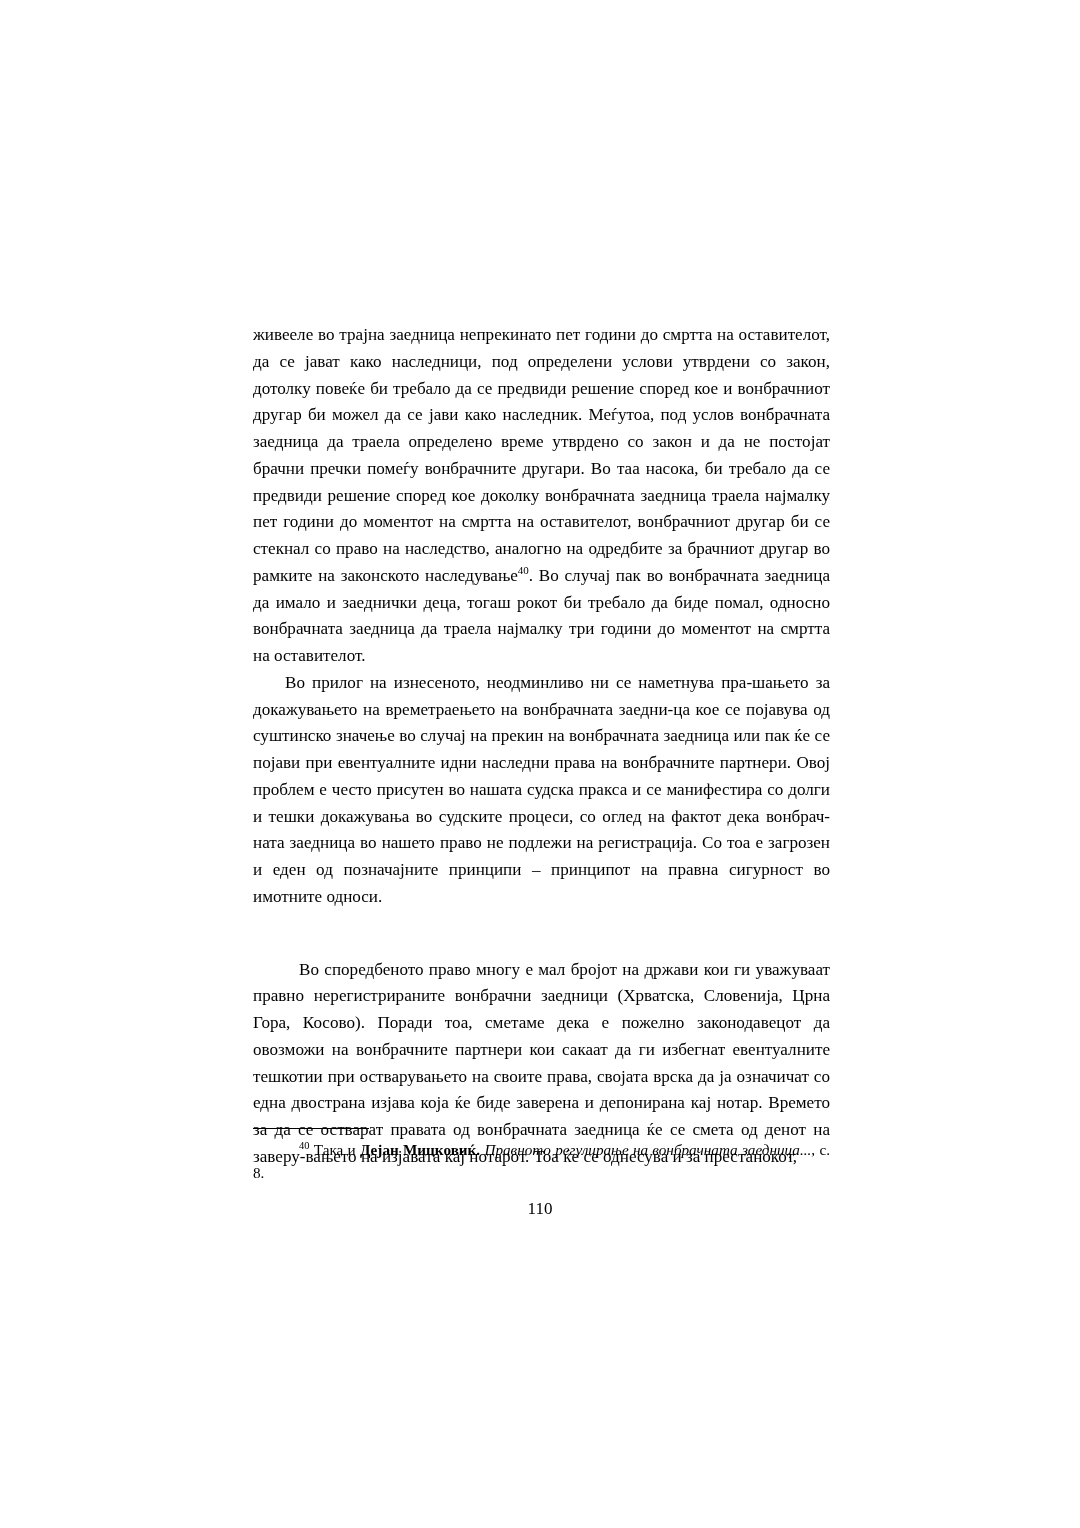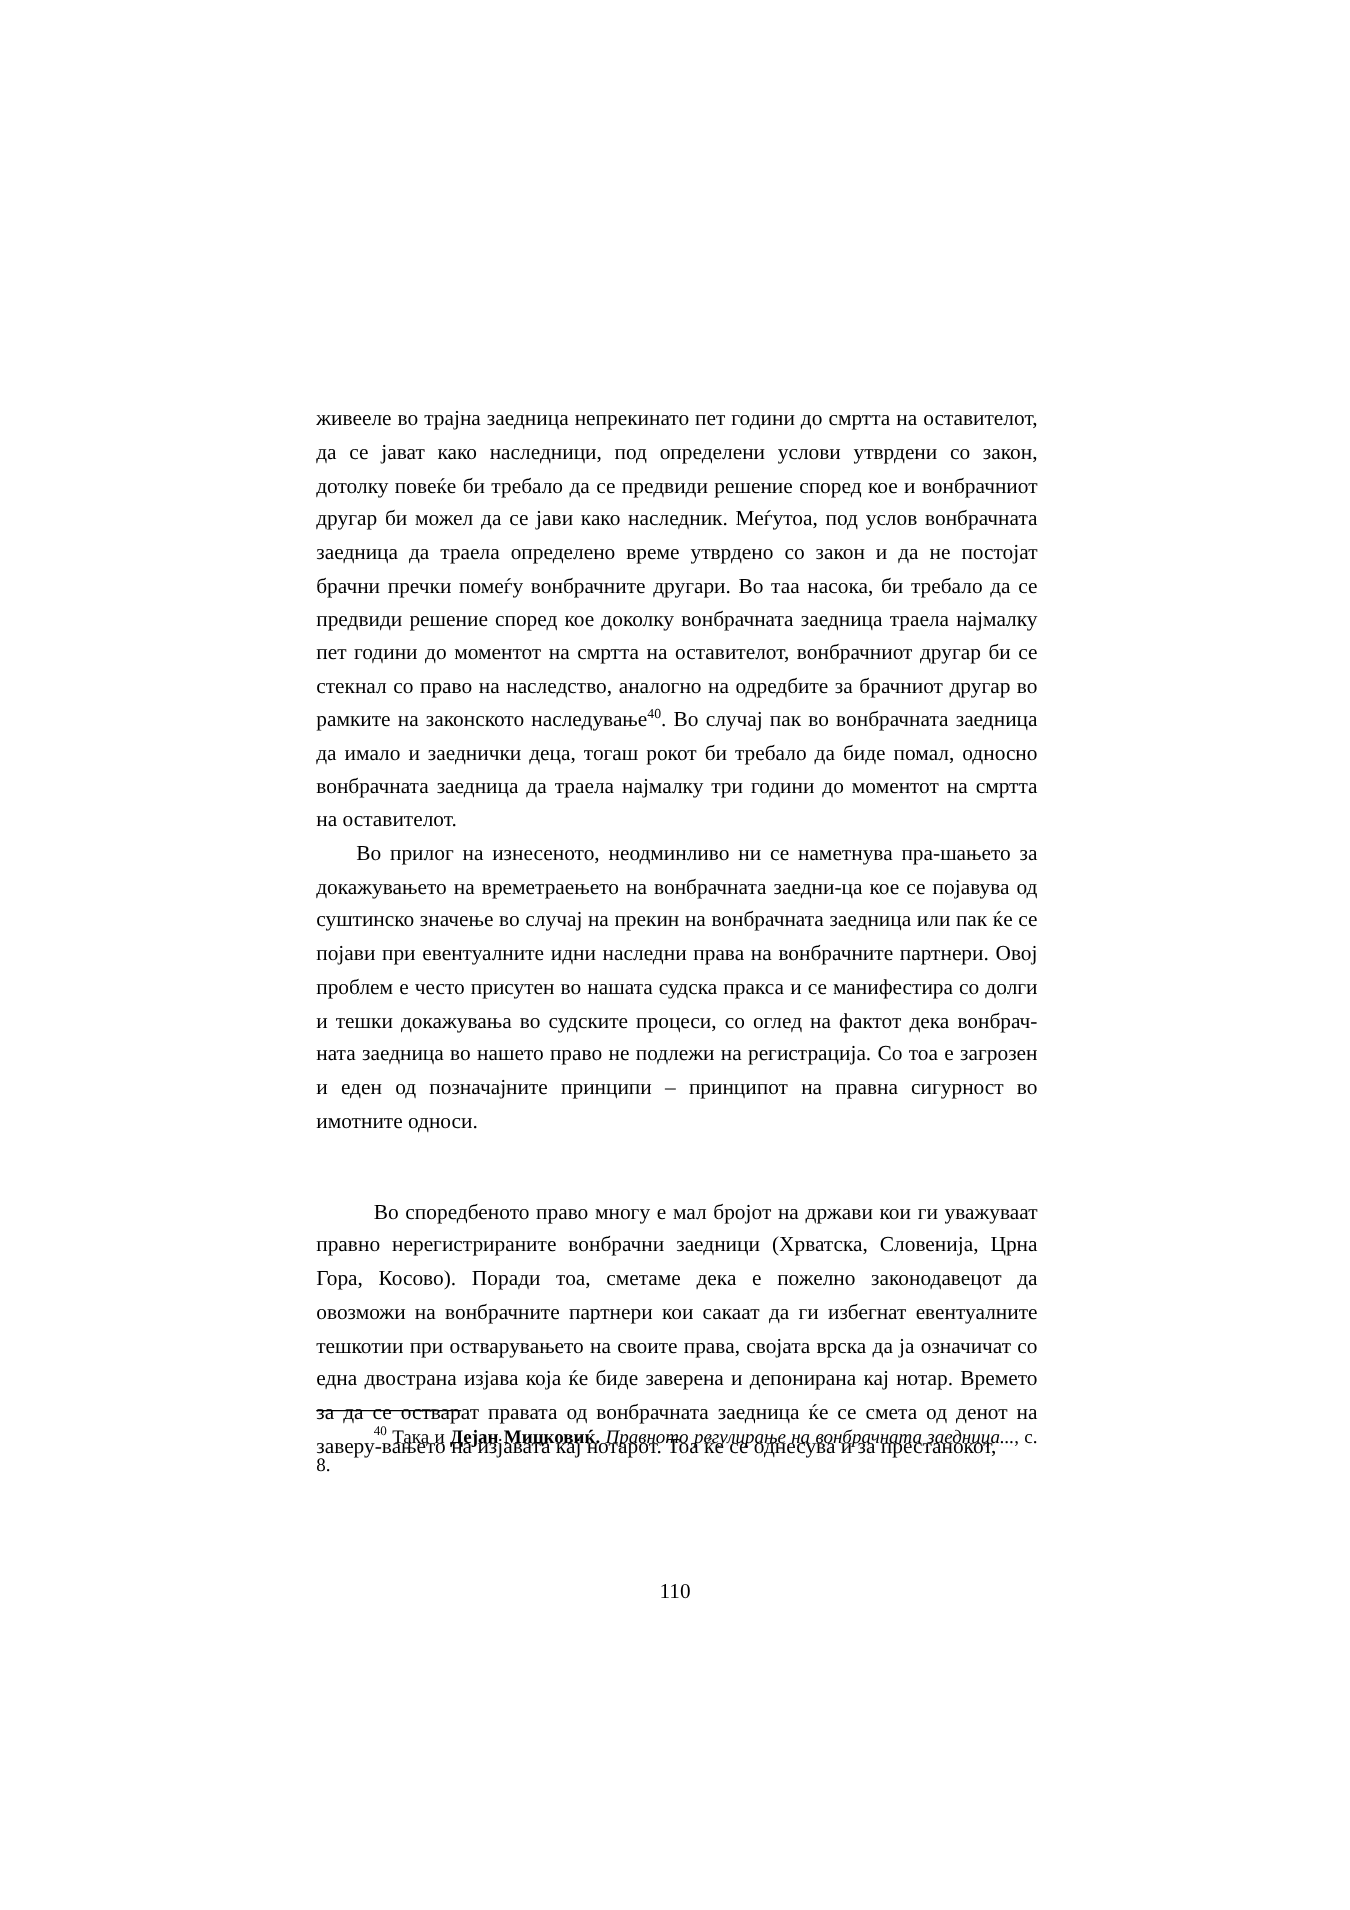--- a/index.html
+++ b/index.html
@@ -74,21 +74,21 @@
   }
   .fn-bold {
     font-weight: bold;
   }
   .fn-italic {
     font-style: italic;
   }
   .page-number {
     position: absolute;
     left: 0;
-    top: 1263px;
+    top: 1199px;
     width: 1080px;
     text-align: center;
     font-size: 17px;
   }
 </style>
 </head>
 <body>
 
 <div class="page">
 

